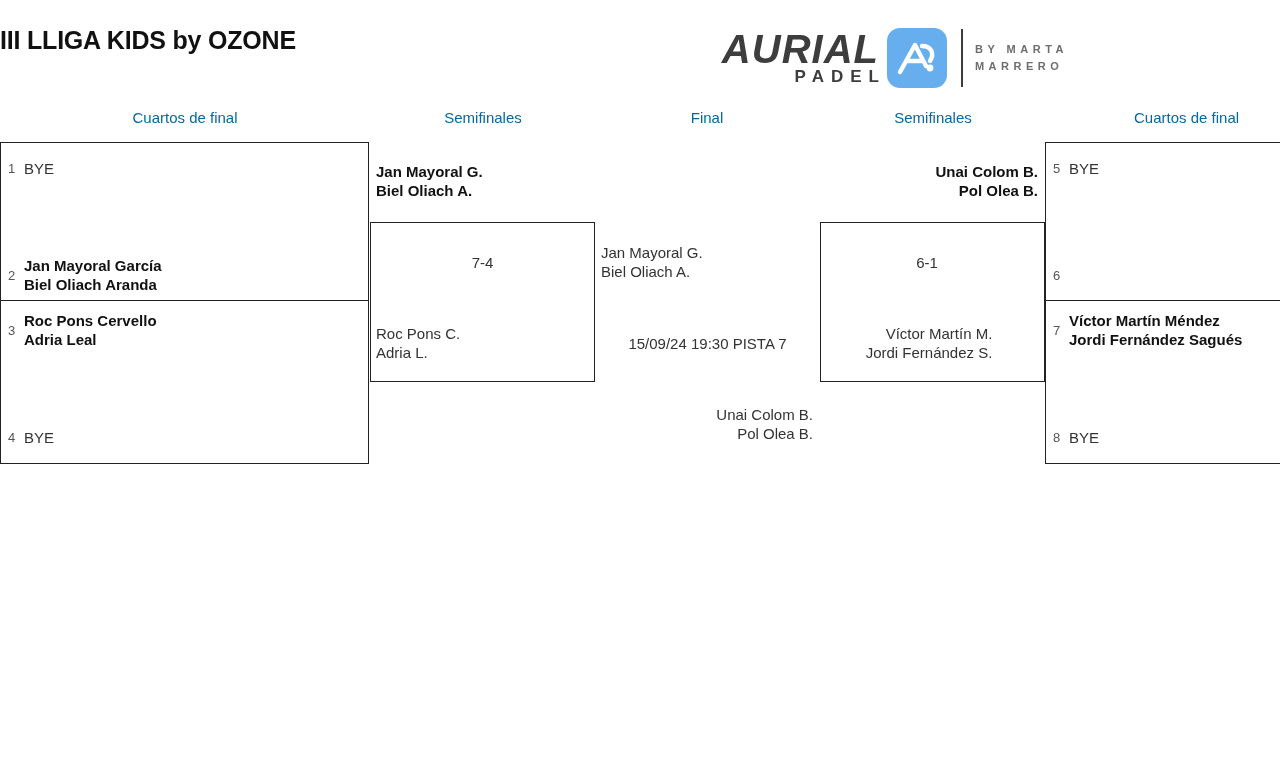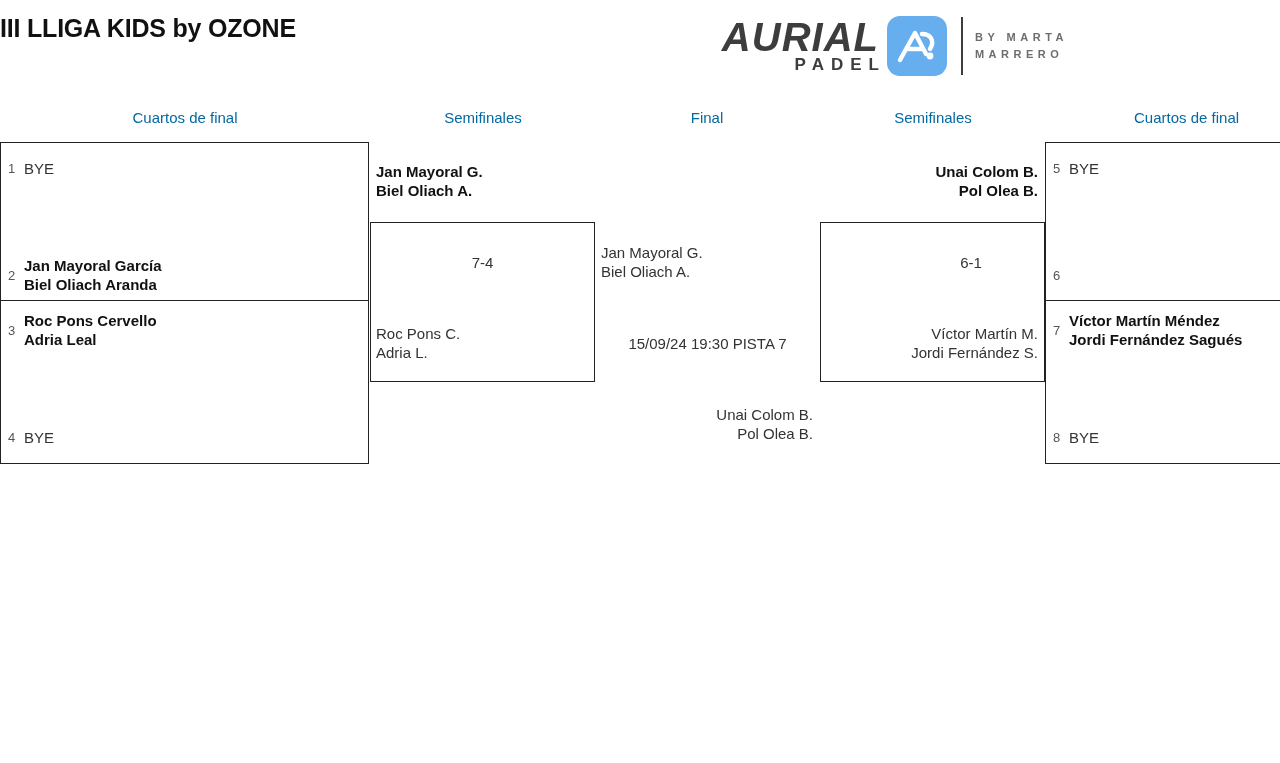--- a/index.html
+++ b/index.html
@@ -12,21 +12,21 @@
     height: 763px;
     overflow: hidden;
     font-family: "Liberation Sans", sans-serif;
     color: #1a1a1a;
     position: relative;
   }
 
   
   .header {
     position: absolute;
-    left: 0; top: 4px;
+    left: 0; top: 16px;
     width: 1068px;
     height: 92px;
   }
   .title-block {
     position: absolute;
     left: 0px;
     top: 8px;
   }
   .title-line1, .title-line2 {
     font-size: 25px;
@@ -269,23 +269,23 @@
 
 <div class="box" style="left:820px; top:222px; width:225px; height:160px;"></div>
 
 <div class="entry right-align" style="left:820px; top:162px; width:218px;">
   <span class="names" style="text-align:right;">
     <span>Unai Colom B.</span><br>
     <span>Pol Olea B.</span>
   </span>
 </div>
 
-<div class="meta" style="left:820px; top:254px; width:214px;padding-left:44px;">6-1</div>
-
-<div class="entry right-align" style="left:820px; top:324px; width:218px;">
+<div class="meta" style="left:820px; top:254px; width:214px;">6-1</div>
+
+<div class="entry right-align" style="left:820px; top:324px; width:218px;justify-content:center;">
   <span class="names plain" style="text-align:right;">
     <span>Víctor Martín M.</span><br>
     <span>Jordi Fernández S.</span>
   </span>
 </div>
 
 <div class="shade" style="left:1046px; top:143px; width:320px; height:157px;"></div>
 <div class="box" style="left:1045px; top:142px; width:320px; height:322px;"></div>
 <div class="divider" style="left:1046px; top:300px; width:318px;"></div>
 

